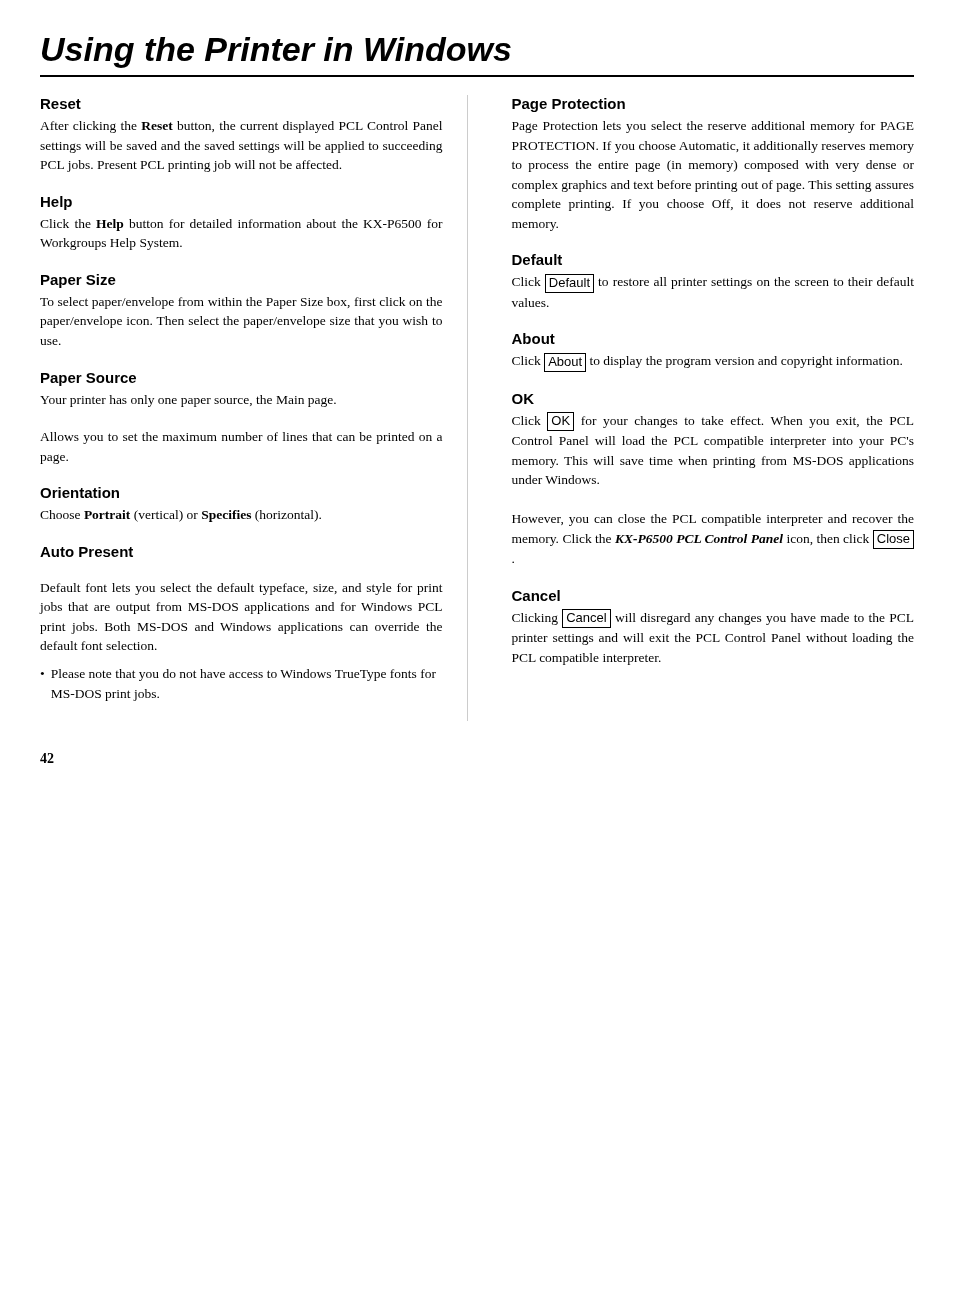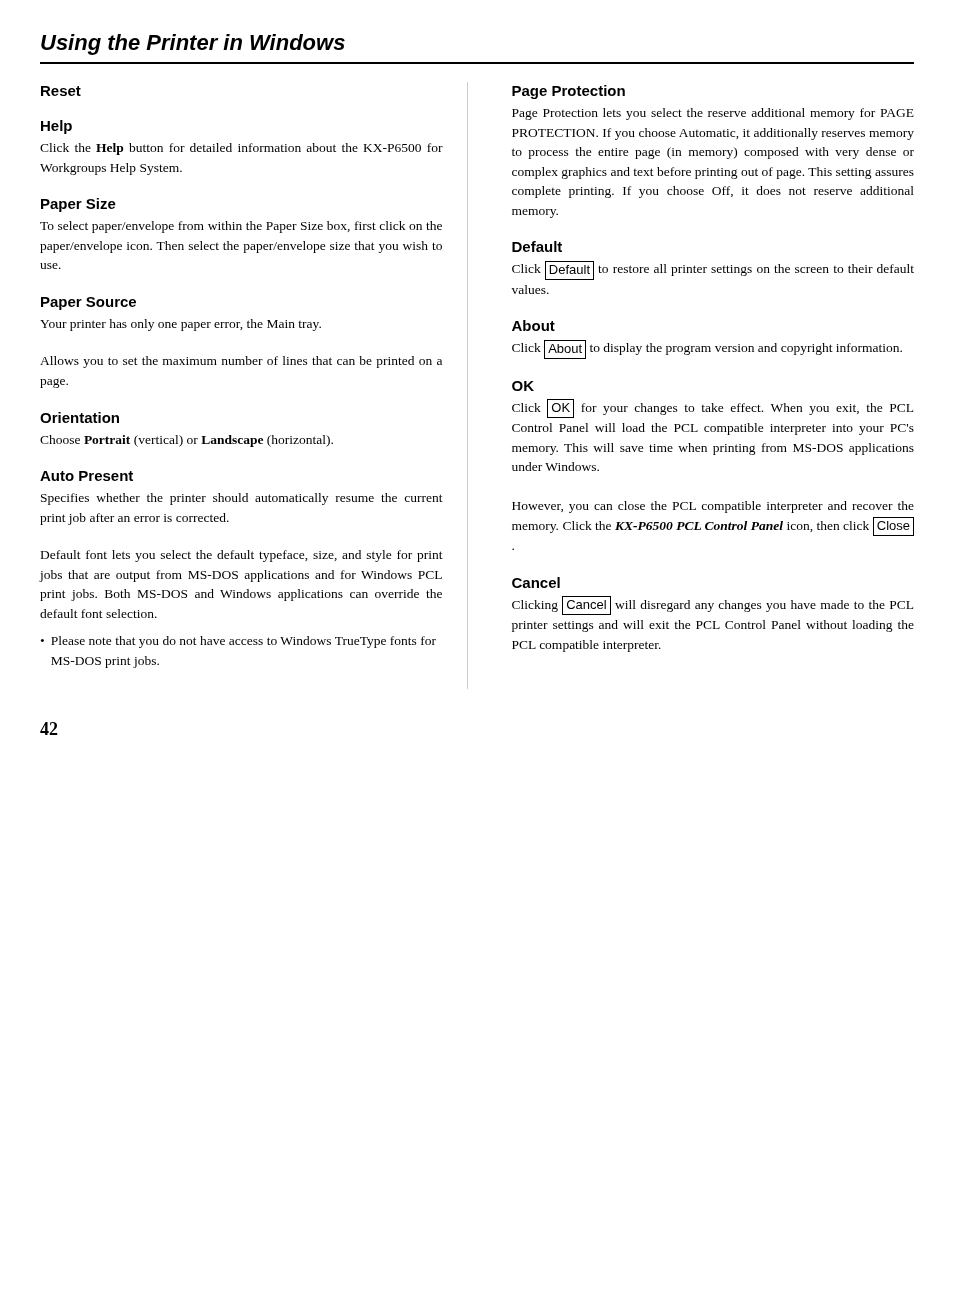--- a/index.html
+++ b/index.html
@@ -6,21 +6,21 @@
     body {
       background: #fff;
       font-family: Times New Roman, serif;
       font-size: 14px;
       color: #000;
       width: 954px;
       min-height: 1296px;
       padding: 30px 40px 40px 40px;
     }
     .page-title {
-      font-size: 22px;
+      font-size: 34px;
       font-style: italic;
       font-weight: bold;
       border-bottom: 2px solid #000;
       padding-bottom: 6px;
       margin-bottom: 18px;
       font-family: Arial, sans-serif;
     }
     .columns {
       display: flex;
       gap: 16px;
@@ -68,65 +68,65 @@
       gap: 6px;
       margin-top: 8px;
       font-size: 13.5px;
       line-height: 1.45;
     }
     .bullet-dot {
       flex-shrink: 0;
     }
     .page-number {
       margin-top: 30px;
-      font-size: 18px;
+      font-size: 14px;
       font-weight: bold;
     }
   </style>
 </head>
 <body>
 
 <div class="page-title">Using the Printer in Windows</div>
 
 <div class="columns">
 
   <div class="col-left">
 
     <div class="section">
       <div class="section-title">Reset</div>
+      <div class="section-body">After clicking the <b>Reset</b> button, the current displayed PCL Control Panel settings will be saved and the saved settings will be applied to succeeding PCL jobs. Present PCL printing job will not be affected.</div>
     </div>
 
     <div class="section">
       <div class="section-title">Help</div>
       <div class="section-body">Click the <b>Help</b> button for detailed information about the KX-P6500 for Workgroups Help System.</div>
     </div>
 
     <div class="section">
       <div class="section-title">Paper Size</div>
       <div class="section-body">To select paper/envelope from within the Paper Size box, first click on the paper/envelope icon. Then select the paper/envelope size that you wish to use.</div>
     </div>
 
     <div class="section">
       <div class="section-title">Paper Source</div>
-      <div class="section-body">Your printer has only one paper error, the Main tray.</div>
+      <div class="section-body">Your printer has only one paper source, the Main page.</div>
     </div>
 
 
     <div class="section">
       <div class="section-body">Allows you to set the maximum number of lines that can be printed on a page.</div>
     </div>
 
     <div class="section">
       <div class="section-title">Orientation</div>
-      <div class="section-body">Choose <b>Portrait</b> (vertical) or <b>Landscape</b> (horizontal).</div>
+      <div class="section-body">Choose <b>Portrait</b> (vertical) or <b>Specifies</b> (horizontal).</div>
     </div>
 
     <div class="section">
       <div class="section-title">Auto Present</div>
-      <div class="section-body">Specifies whether the printer should automatically resume the current print job after an error is corrected.</div>
     </div>
 
     <div class="section">
       <div class="section-body">Default font lets you select the default typeface, size, and style for print jobs that are output from MS-DOS applications and for Windows PCL print jobs. Both MS-DOS and Windows applications can override the default font selection.</div>
       <div class="bullet-item">
         <span class="bullet-dot">•</span>
         <span>Please note that you do not have access to Windows TrueType fonts for MS-DOS print jobs.</span>
       </div>
     </div>
 

